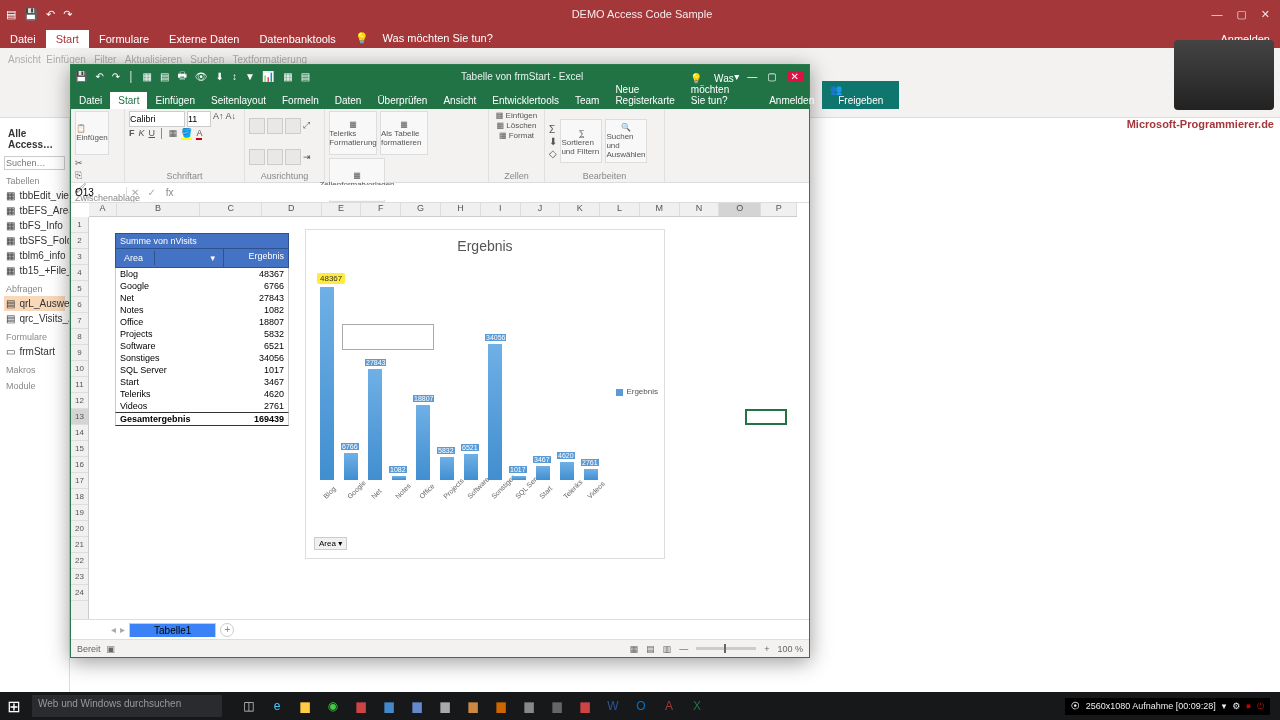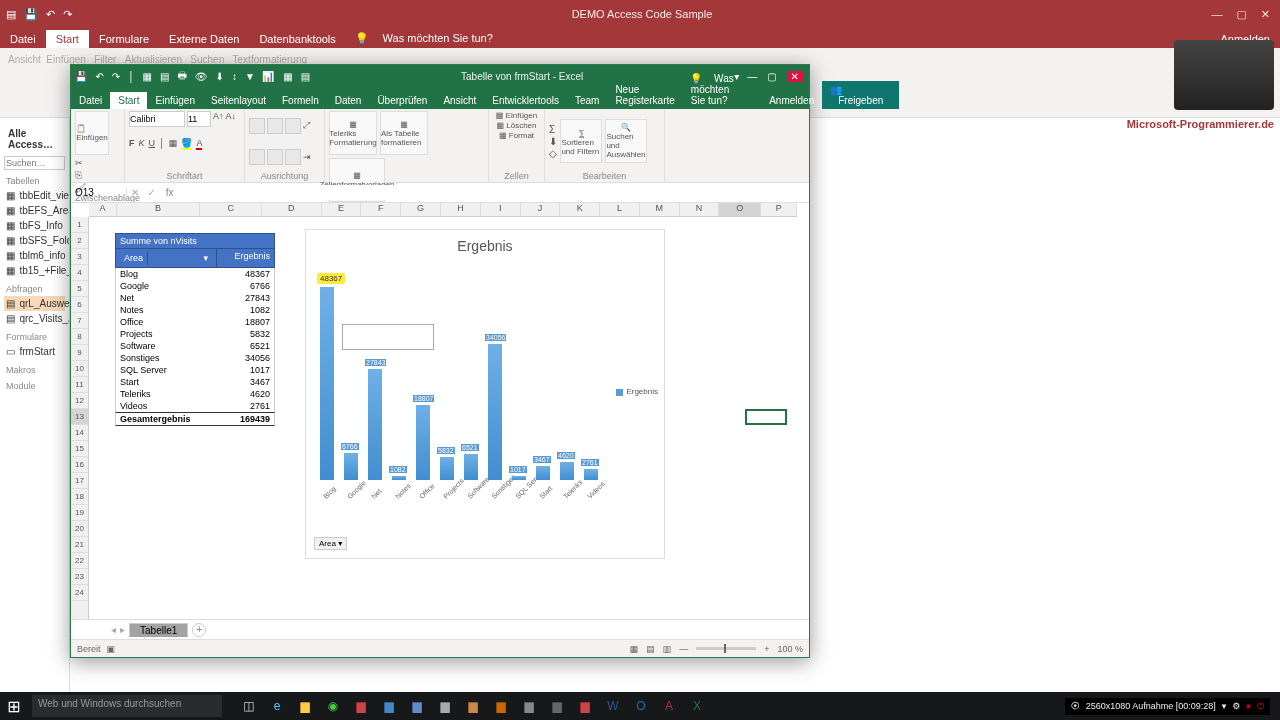--- a/index.html
+++ b/index.html
@@ -56,21 +56,21 @@
 .xl-grid { flex: 1; position: relative; overflow: hidden; }
 .colhdr { position: absolute; left: 18px; right: 12px; top: 0; height: 14px; display: flex; background: #f0f0f0; border-bottom:1px solid #ccc; }
 .colhdr span { border-right: 1px solid #ddd; text-align: center; font-size: 9px; color: #555; }
 .colhdr span.sel { background:#d4d4d4; }
 .rowhdr { position: absolute; left: 0; top: 14px; bottom: 0; width: 18px; background: #f0f0f0; border-right:1px solid #ccc; }
 .rowhdr div { height: 16px; border-bottom: 1px solid #ddd; font-size: 8px; color: #555; text-align: center; line-height:16px;}
 .rowhdr div.sel { background:#d4d4d4; }
 .cells { position: absolute; left: 18px; top: 14px; right: 12px; bottom: 0; }
 
 
-.pivot { position: absolute; left: 26px; top: 16px; width: 160px; font-size: 9px; }
+.pivot { position: absolute; left: 26px; top: 16px; width: 174px; font-size: 9px; }
 .pivot .hdr1 { background:#4472c4;color:#fff;padding:2px 4px;border:1px solid #2f528f; }
 .pivot .hdr2 { background:#4472c4;color:#fff;display:flex;border:1px solid #2f528f;border-top:none; }
 .pivot .hdr2 span:first-child { flex:1;padding:2px 4px;border-right:1px solid #2f528f;display:flex;justify-content:space-between;align-items:center; }
 .pivot .hdr2 span:last-child { width:64px;padding:2px 4px;text-align:right; }
 .pivot .row { display:flex;border-left:1px solid #ccc;border-right:1px solid #ccc; }
 .pivot .row span:first-child { flex:1;padding:1px 4px; }
 .pivot .row span:last-child { width:64px;padding:1px 4px;text-align:right; }
 .pivot .total { display:flex;border:1px solid #333;border-left:1px solid #ccc;border-right:1px solid #ccc;font-weight:700; }
 .pivot .total span:first-child { flex:1;padding:1px 4px; }
 .pivot .total span:last-child { width:64px;padding:1px 4px;text-align:right; }
@@ -83,21 +83,21 @@
 .chart-legend .sw { display:inline-block;width:7px;height:7px;background:#5b9bd5;margin-right:3px;vertical-align:middle;}
 .bar { position:absolute; bottom:18px; width:14px; background:linear-gradient(#6fb0e6,#418ed0); }
 .bar .val { position:absolute; top:-10px; left:-3px; font-size:7px; color:#fff; background:#5b9bd5;padding:0 1px;}
 .bar.hl .val { background:#ffeb3b; color:#333; top:-14px; padding:1px 3px; border-radius:2px; font-size:8px;}
 .catlbl { position:absolute; bottom:-4px; font-size:7px; color:#666; transform:rotate(-45deg); transform-origin:left top; white-space:nowrap; }
 .axis-btn { position:absolute; left:8px; bottom:8px; font-size:8px; background:#f0f0f0; border:1px solid #ccc; padding:1px 4px; }
 
 .selcell { position:absolute; border:2px solid #217346; width:42px; height:16px; }
 
 .xl-sheet-tabs { height: 20px; border-top: 1px solid #ddd; display: flex; align-items: center; font-size: 10px; padding-left: 40px; gap: 4px; }
-.xl-sheet-tabs .tab { border:1px solid #ccc; border-bottom:none; padding:1px 10px; background:#a3a3a3; }
+.xl-sheet-tabs .tab { border:1px solid #ccc; border-bottom:none; padding:1px 24px; background:#3b82f6; }
 .xl-sheet-tabs .add { width:14px;height:14px;border:1px solid #ccc;border-radius:50%;text-align:center;line-height:12px;color:#888;}
 .xl-status { height: 18px; background:#f3f2f1; border-top:1px solid #ddd; display:flex; align-items:center; font-size:9px; color:#666; padding:0 6px; }
 .xl-status .r { margin-left:auto; display:flex; gap:8px; align-items:center;}
 .xl-status .slider { width:60px;height:3px;background:#ccc;position:relative;}
 .xl-status .slider::after{content:"";position:absolute;left:28px;top:-3px;width:2px;height:9px;background:#666;}
 </style>
 </head>
 <body>
 
 <div class="acc-title">
@@ -202,21 +202,21 @@
           <div class="bigbtn">📋<br>Einfügen</div>
           <div style="display:flex;flex-direction:column;gap:2px">
             <span>✂</span>
             <span>⎘</span>
             <span>🖌</span>
           </div>
         </div>
       <div class="lbl">Zwischenablage</div>
     </div>
     <div class="grp" style="width:120px">
-      <div class="body" style="flex-direction:column;align-items:stretch;gap:11px">
+      <div class="body" style="flex-direction:column;align-items:stretch;gap:1px">
         <div style="display:flex;gap:2px">
             <input style="width: 56px;" value="Calibri">
             <input style="width: 24px;" value="11">
             <span>A↑</span>
             <span>A↓</span>
           </div>
         <div style="display:flex;gap:4px">
             <b>F</b>
             <i>K</i>
             <u>U</u>

